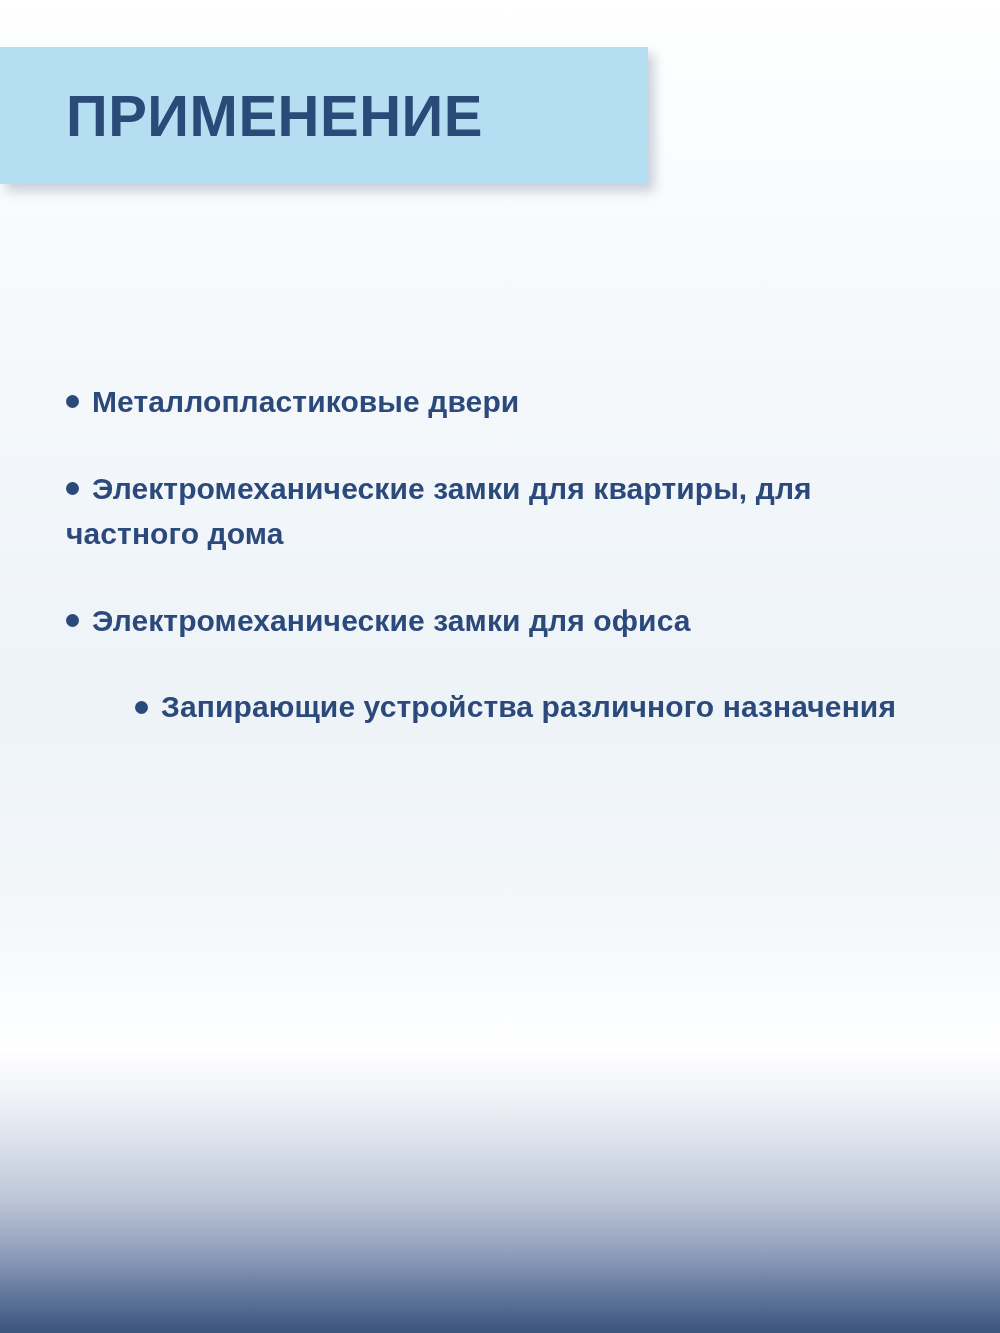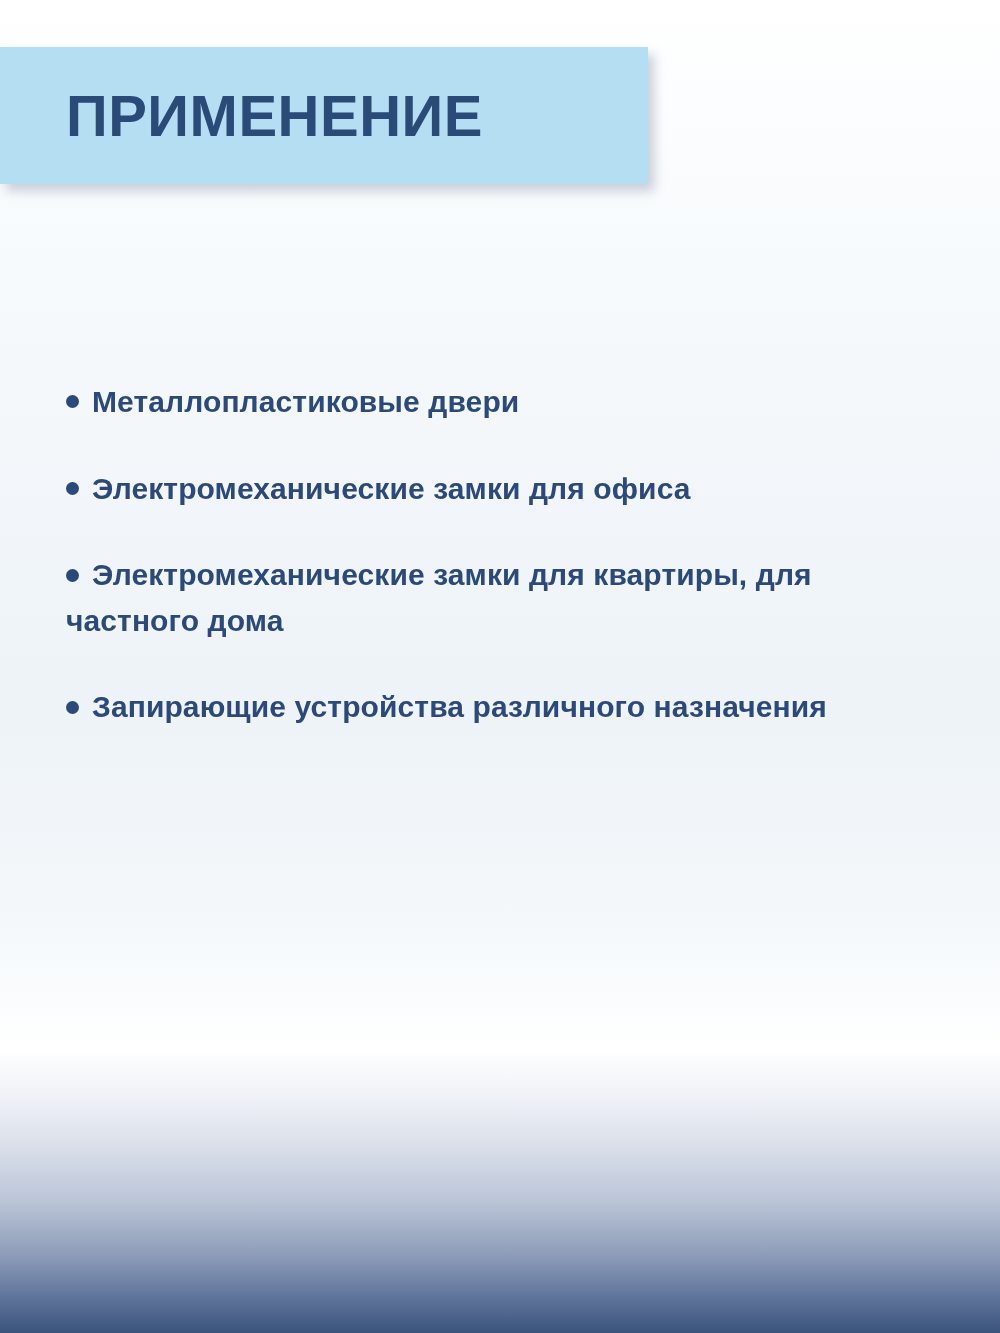--- a/index.html
+++ b/index.html
@@ -75,20 +75,21 @@
     color: #2b4a7b;
     font-size: 30px;
     font-weight: bold;
     line-height: 1.52;
     letter-spacing: 0.1px;
     margin-bottom: 41px;
     max-width: 880px;
   }
   .bullet-item:last-child {
     margin-bottom: 0;
+    text-align: right;
   }
   .bullet-item.wide {
     max-width: 890px;
   }
   .bullet-item.narrow {
     max-width: 760px;
   }
   .bullet-item.medium {
     max-width: 830px;
   }
@@ -114,26 +115,26 @@
     <div class="banner-title">ПРИМЕНЕНИЕ</div>
   </div>
 
   <div class="bullet-list">
 
     <div class="bullet-item narrow">
       <span class="bullet-dot"></span><span class="bullet-text">Металлопластиковые двери</span>
     </div>
 
 
+    <div class="bullet-item narrow">
+      <span class="bullet-dot"></span><span class="bullet-text">Электромеханические замки для квартиры, для частного дома</span>
+    </div>
+
     <div class="bullet-item wide">
       <span class="bullet-dot"></span><span class="bullet-text">Электромеханические замки для офиса</span>
-    </div>
-
-    <div class="bullet-item narrow">
-      <span class="bullet-dot"></span><span class="bullet-text">Электромеханические замки для квартиры, для частного дома</span>
     </div>
 
     <div class="bullet-item medium">
       <span class="bullet-dot"></span><span class="bullet-text">Запирающие устройства различного назначения</span>
     </div>
 
   </div>
 </div>
 
 </body></html>

